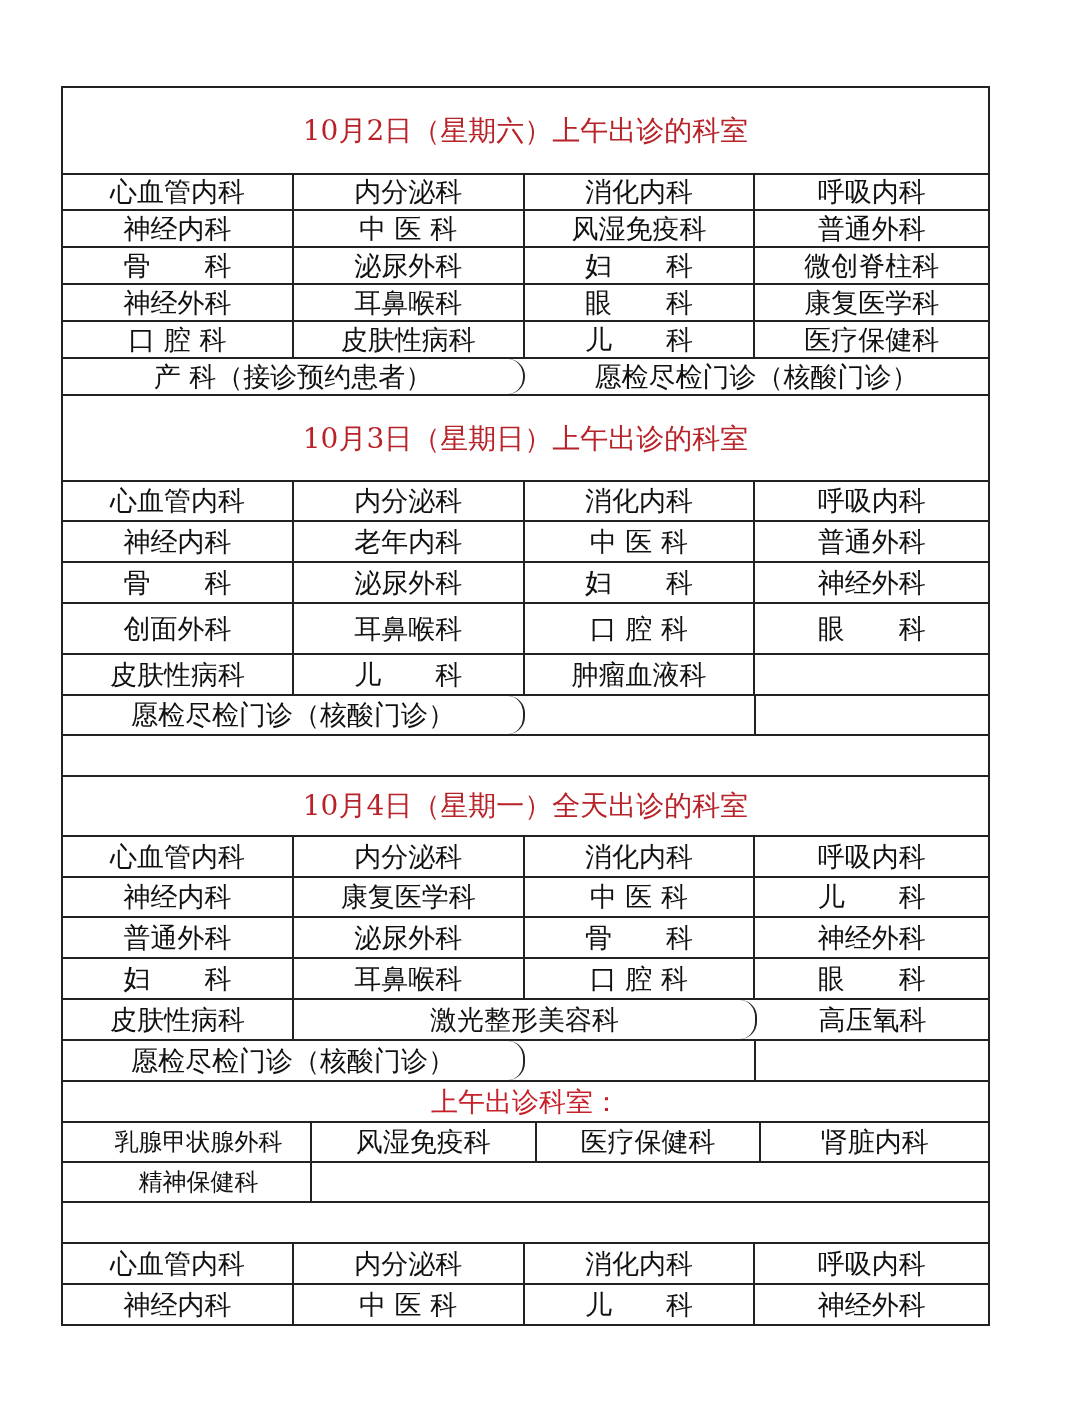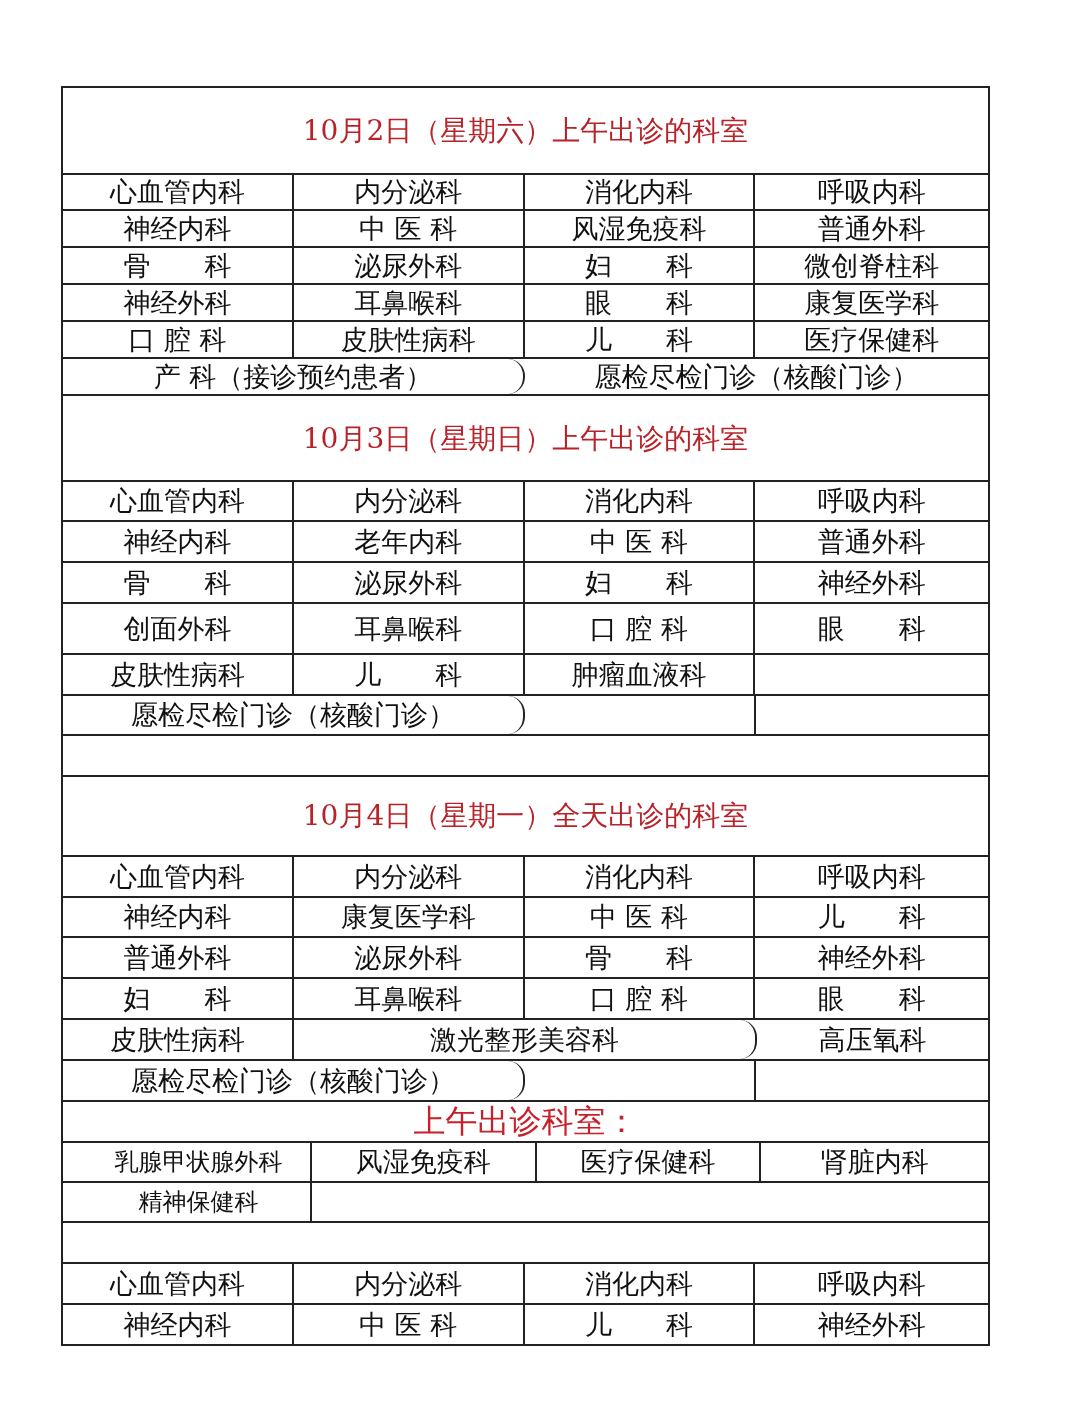--- a/index.html
+++ b/index.html
@@ -7,21 +7,21 @@
          font-family: "DejaVu Serif", "Liberation Serif", serif; color: #111; }
   .table { position: absolute; left: 61px; top: 86px; width: 925px;
            border-left: 2px solid #222; border-right: 2px solid #222; border-top: 2px solid #222; }
   .row { display: flex; border-bottom: 2px solid #222; box-sizing: border-box; }
   .cell { box-sizing: border-box; display: flex; align-items: center; justify-content: center;
           font-size: 27px; white-space: pre; border-right: 2px solid #222; overflow: hidden; }
   .cell:last-child { border-right: none; }
   .w1 { width: 231px; } .w2 { width: 462px; border-radius: 17px; } .w3 { width: 693px; } .w4 { width: 925px; }
   .cell.w1:nth-child(4) { width: 233px; }
   .title { color: #b8232a; font-size: 28px; justify-content: center; }
-  .sub { color: #c8202a; font-size: 32px; }
+  .sub { color: #c8202a; font-size: 27px; }
   .small { font-size: 24px; margin-left: 24px; }
 </style>
 </head>
 <body>
 
 <div class="table">
 
   <div class="row" style="height:87px">
     <div class="cell w4 title">10月2日（星期六）上午出诊的科室</div>
   </div>
@@ -95,21 +95,21 @@
   </div>
   <div class="row" style="height:40px">
     <div class="cell w2">愿检尽检门诊（核酸门诊）</div>
     <div class="cell w1"></div>
     <div class="cell w1" style="width:232px"></div>
   </div>
   <div class="row" style="height:41px">
     <div class="cell w4"></div>
   </div>
 
-  <div class="row" style="height:80px">
+  <div class="row" style="height:60px">
     <div class="cell w4 title">10月4日（星期一）全天出诊的科室</div>
   </div>
   <div class="row" style="height:41px">
     <div class="cell w1">心血管内科</div>
     <div class="cell w1">内分泌科</div>
     <div class="cell w1">消化内科</div>
     <div class="cell w1">呼吸内科</div>
   </div>
   <div class="row" style="height:40px">
     <div class="cell w1">神经内科</div>

